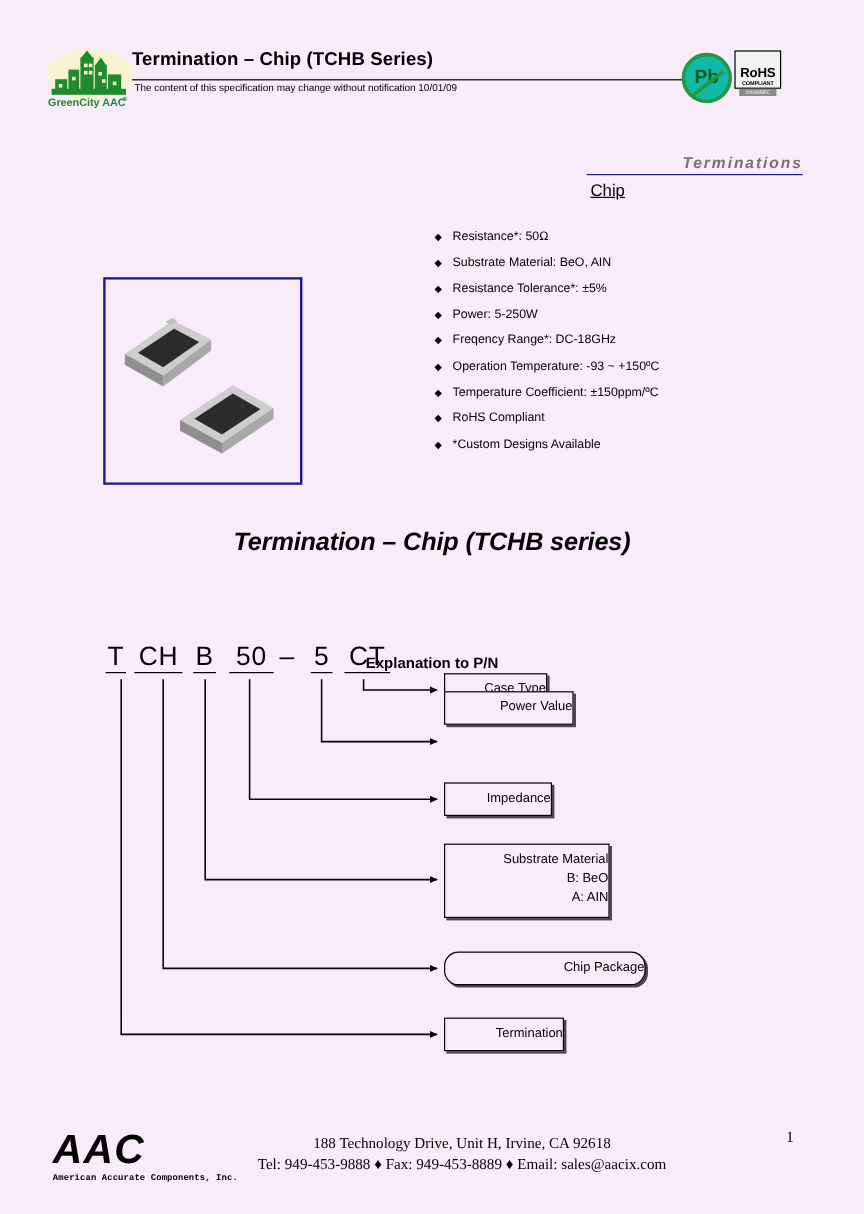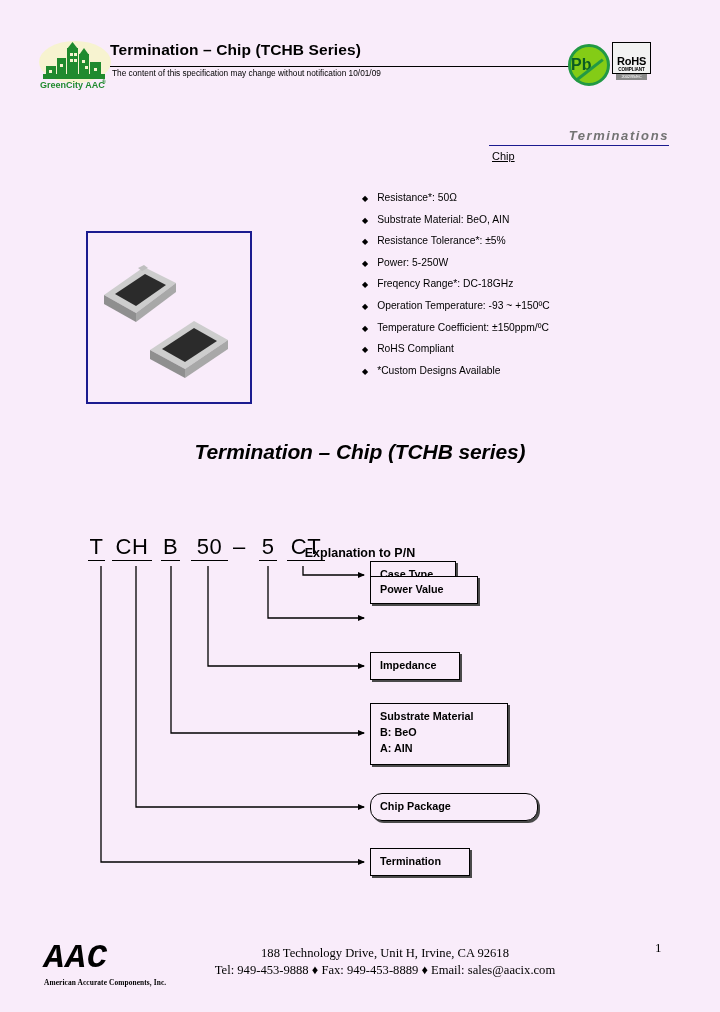--- a/index.html
+++ b/index.html
@@ -59,24 +59,25 @@
     position: absolute;
     left: 568px; top: 42px;
     width: 84px; height: 46px;
   }
   .pb-circle {
     position: absolute;
     left: 0; top: 2px;
     width: 42px; height: 42px;
     border-radius: 50%;
     border: 3.5px solid #229944;
-    background: #84cc16;
+    background: #14b8a6;
     box-sizing: border-box;
     display: flex;
     align-items: center;
+    justify-content: center;
     font-size: 16px;
     font-weight: bold;
     color: #0a5c23;
     line-height: 1;
   }
   .pb-slash {
     position: absolute;
     left: 5px; top: 32px;
     width: 34px; height: 0;
     border-top: 3px solid #229944;
@@ -127,21 +128,21 @@
     color: #737373;
     letter-spacing: 1.6px;
     text-align: right;
     padding-bottom: 2px;
   }
   .sect-rule {
     border-top: 1.3px solid #1b1b8f;
     width: 180px;
   }
   .sect-sub {
-    font-size: 11px;
+    font-size: 14px;
     padding-top: 4px;
     padding-left: 3px;
     text-decoration: underline;
   }
 
   
   .prod-box {
     position: absolute;
     left: 86px; top: 231px;
     width: 166px; height: 173px;
@@ -215,54 +216,55 @@
     line-height: 24px;
   }
 
   
   .cbox {
     position: absolute;
     border: 1.6px solid #000;
     background: #f9ecfa;
     box-sizing: border-box;
     font-size: 10.8px;
-    font-weight: bold;
+    font-weight: normal;
     padding: 4px 0 4px 9px;
     box-shadow: 2px 2px 0 #4a4a4a;
     line-height: 16px;
+    text-align: right;
   }
 
   
   .leaders {
     position: absolute;
     left: 0; top: 0;
     width: 720px; height: 1012px;
     pointer-events: none;
   }
 
   
   .footer {
     position: absolute;
     left: 0; top: 925px;
     width: 720px; height: 87px;
   }
   .aac-logo {
     position: absolute;
     left: 44px; top: 16px;
-    font-family: Liberation Mono, monospace;
+    font-family: Liberation Sans, sans-serif;
     font-size: 34px;
     font-weight: bold;
     font-style: italic;
     letter-spacing: 1px;
     line-height: 34px;
   }
   .aac-tag {
     position: absolute;
     left: 44px; top: 53px;
-    font-family: Liberation Serif, serif;
+    font-family: Liberation Mono, monospace;
     font-size: 7.4px;
     font-weight: bold;
     letter-spacing: 0.1px;
     white-space: nowrap;
   }
   .addr {
     position: absolute;
     left: 170px; top: 20px;
     width: 430px;
     text-align: center;

